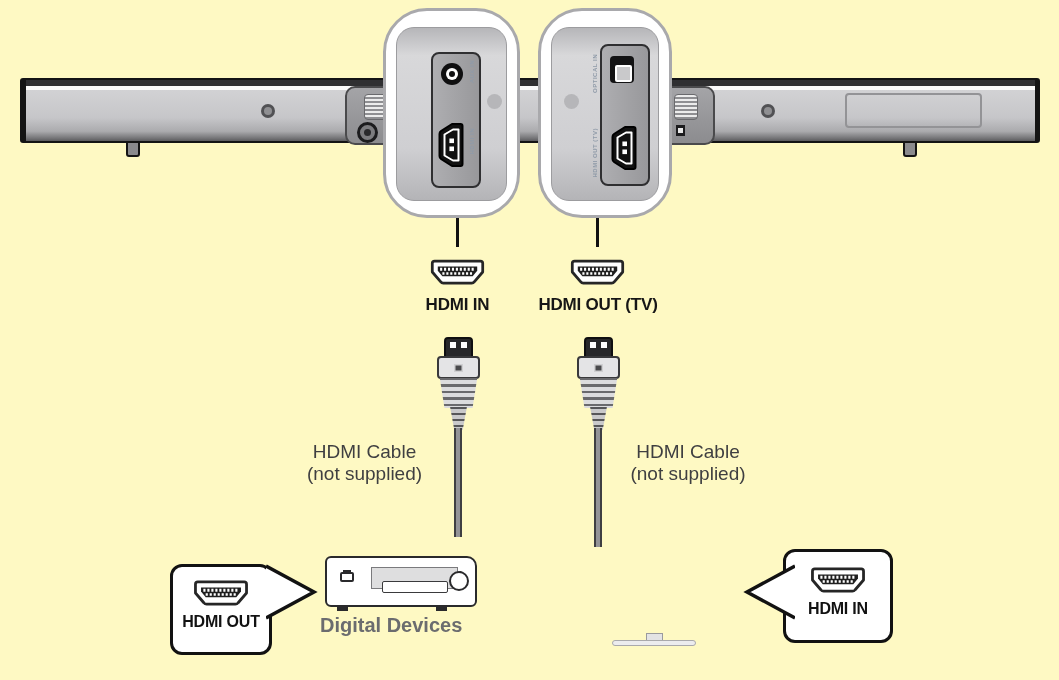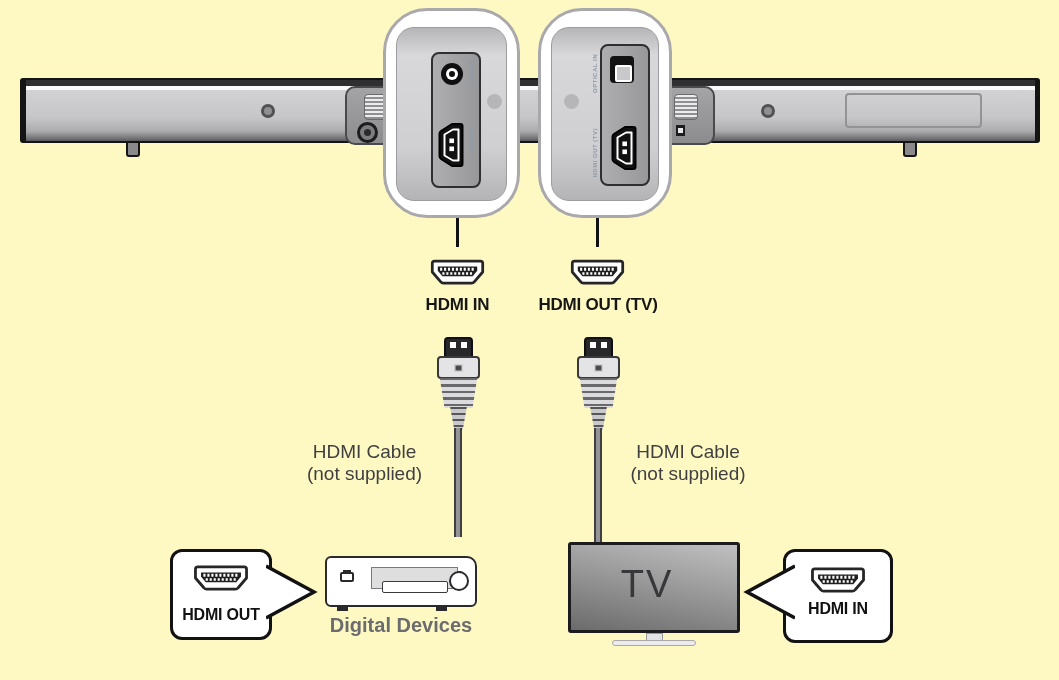--- a/index.html
+++ b/index.html
@@ -95,21 +95,21 @@
     border:2px solid #2a2a2c; border-radius:2px; }
   .dev-btn::before { content:''; position:absolute; left:1px; top:-4px; width:8px; height:2px; background:#2a2a2c; }
   .dev-tray { position:absolute; left:44px; top:9px; width:87px; height:22px;
     background:#dededf; border:1px solid #7a7a7d; }
   .dev-tray::after { content:''; position:absolute; left:10px; top:13px; width:64px; height:10px;
     background:#fff; border:1.5px solid #3a3a3c; border-radius:2px; }
   .dev-knob { position:absolute; right:6px; top:13px; width:20px; height:20px;
     border:2px solid #2a2a2c; border-radius:50%; background:#fff; }
   .dev-dot1 { position:absolute; left:132px; top:13px; width:3px; height:3px; background:#2a2a2c; border-radius:50%; }
   .dev-dot2 { position:absolute; left:131px; top:23px; width:6px; height:6px; border:1.5px solid #2a2a2c; border-radius:50%; }
-  .device-label { position:absolute; left:320px; top:614px; width:162px; text-align:center;
+  .device-label { position:absolute; left:320px; top:614px; width:162px; 
     font-size:20px; font-weight:bold; color:#6b6c6f; }
 
   
   .tv { position:absolute; left:568px; top:542px; width:172px; height:91px;
     border:3px solid #1c1c1e; border-radius:3px; z-index:2;
     background:linear-gradient(192deg,#c0c0c0 0%,#9a9a9a 45%,#6b6b6b 100%);
     display:flex; align-items:center; justify-content:center; }
   .tv-label { font-size:38px; color:#38383a; letter-spacing:2px; margin-left:-14px; margin-top:-6px; }
   .tv-neck { position:absolute; left:646px; top:633px; width:17px; height:8px;
     background:#e3e3e4; border:1px solid #9a9a9d; z-index:1; }
@@ -229,27 +229,24 @@
 
   <div class="device">
     <div class="dev-btn"></div>
     <div class="dev-tray"></div>
     <div class="dev-dot1"></div>
     <div class="dev-dot2"></div>
     <div class="dev-knob"></div>
   </div>
   <div class="device-label">Digital Devices</div>
 
-  <div class="tv">
-    <span class="tv-label">TV</span>
-  </div>
   <div class="tv-neck"></div>
   <div class="tv-base"></div>
 
-  <div class="speech" style="left:170px; top:549px; width:102px; height:91px;gap:8px;">
+  <div class="speech" style="left:170px; top:564px; width:102px; height:91px;">
     <svg style="margin-top:13px;" width="56" height="26">
         <use href="#hdmi-face"></use>
       </svg>
     <div class="plabel">HDMI OUT</div>
   </div>
   <svg class="pointer" style="left:266px; top:558px;" width="52" height="68">
     <polygon points="0,8 48,34 0,60" fill="#ffffff"></polygon>
     <polyline points="0,8 48,34 0,60" fill="none" stroke="#121212" stroke-width="3.5"></polyline>
   </svg>
 

